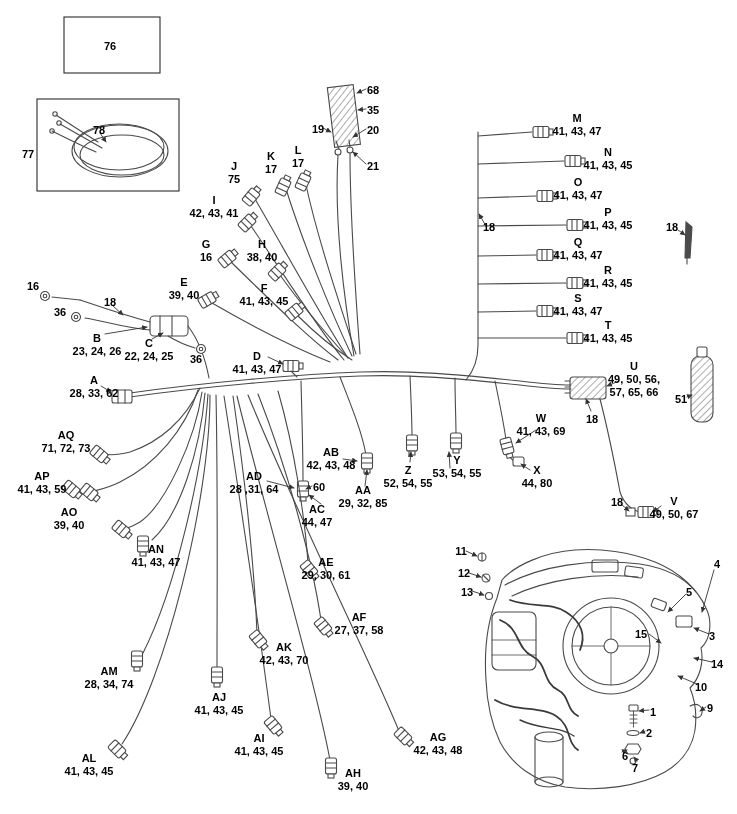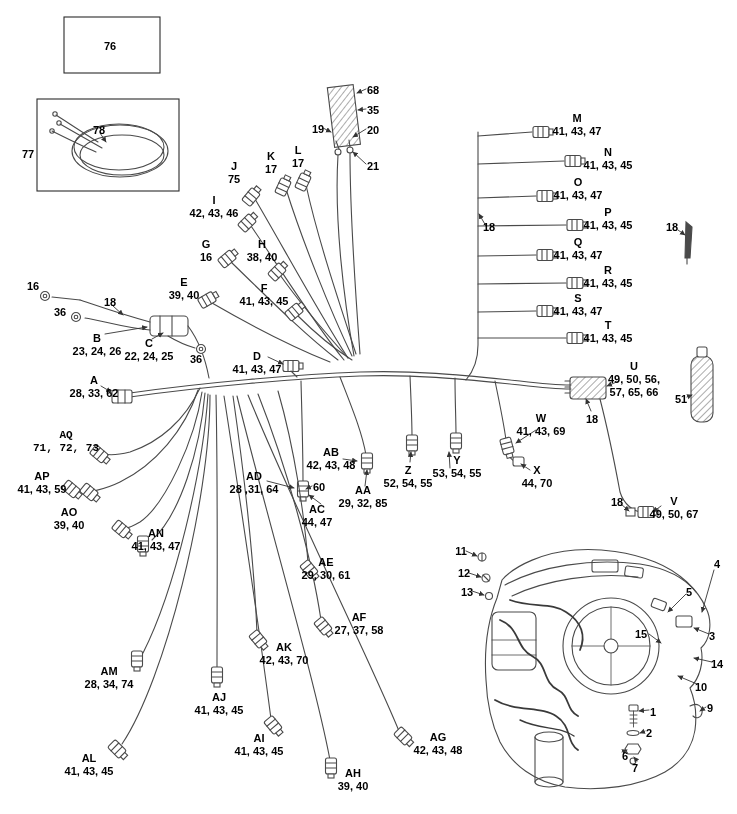--- a/index.html
+++ b/index.html
@@ -352,21 +352,21 @@
       <div class="callout" style="left: 271px; top: 150px;">
         <div>K</div>
         <div>17</div>
       </div>
       <div class="callout" style="left: 298px; top: 144px;">
         <div>L</div>
         <div>17</div>
       </div>
       <div class="callout" style="left: 214px; top: 194px;">
         <div>I</div>
-        <div>42, 43, 46</div>
+        <div>42, 43, 41</div>
       </div>
       <div class="callout" style="left: 206px; top: 238px;">
         <div>G</div>
         <div>16</div>
       </div>
       <div class="callout" style="left: 262px; top: 238px;">
         <div>H</div>
         <div>38, 40</div>
       </div>
       <div class="callout" style="left: 184px; top: 276px;">
@@ -413,21 +413,21 @@
       <div class="callout" style="left: 681px; top: 393px;">
         <div>51</div>
       </div>
       <div class="callout" style="left: 541px; top: 412px;">
         <div>W</div>
         <div>41, 43, 69</div>
       </div>
       <div class="callout" style="left: 592px; top: 413px;">
         <div>18</div>
       </div>
-      <div class="callout" style="left: 66px; top: 429px; font-family: Liberation Mono, monospace;">
+      <div class="callout" style="left: 66px; top: 429px;">
         <div>AQ</div>
         <div>71, 72, 73</div>
       </div>
       <div class="callout" style="left: 42px; top: 470px;">
         <div>AP</div>
         <div>41, 43, 59</div>
       </div>
       <div class="callout" style="left: 331px; top: 446px;">
         <div>AB</div>
         <div>42, 43, 48</div>
@@ -450,34 +450,34 @@
       <div class="callout" style="left: 408px; top: 464px;">
         <div>Z</div>
         <div>52, 54, 55</div>
       </div>
       <div class="callout" style="left: 457px; top: 454px;">
         <div>Y</div>
         <div>53, 54, 55</div>
       </div>
       <div class="callout" style="left: 537px; top: 464px;">
         <div>X</div>
-        <div>44, 70</div>
+        <div>44, 80</div>
       </div>
       <div class="callout" style="left: 674px; top: 495px;">
         <div>V</div>
         <div>49, 50, 67</div>
       </div>
       <div class="callout" style="left: 617px; top: 496px;">
         <div>18</div>
       </div>
       <div class="callout" style="left: 69px; top: 506px;">
         <div>AO</div>
         <div>39, 40</div>
       </div>
-      <div class="callout" style="left: 156px; top: 527px;">
+      <div class="callout" style="left: 156px; top: 543px;">
         <div>AN</div>
         <div>41, 43, 47</div>
       </div>
       <div class="callout" style="left: 326px; top: 556px;">
         <div>AE</div>
         <div>29, 30, 61</div>
       </div>
       <div class="callout" style="left: 359px; top: 611px;">
         <div>AF</div>
         <div>27, 37, 58</div>

